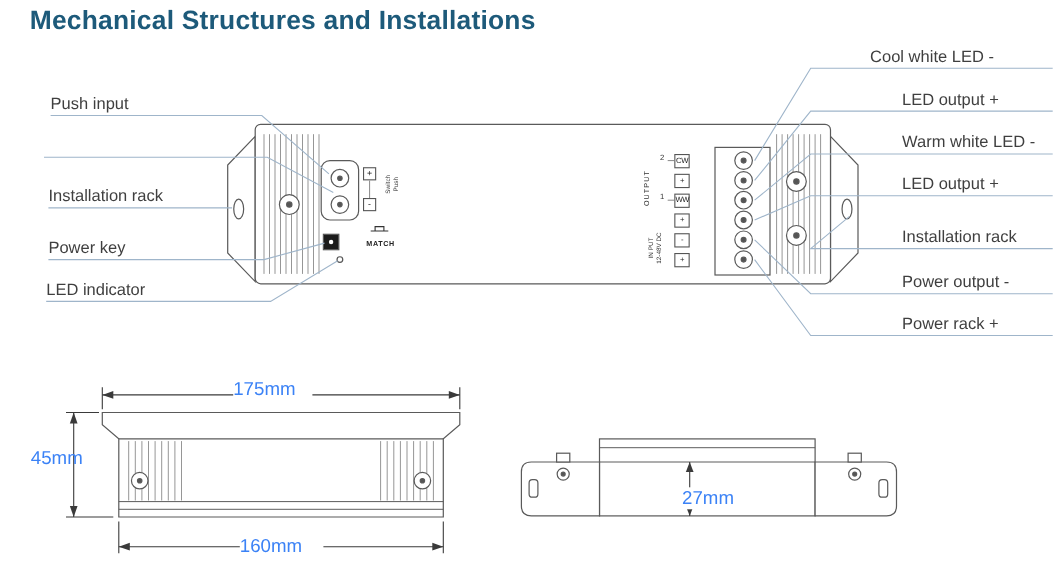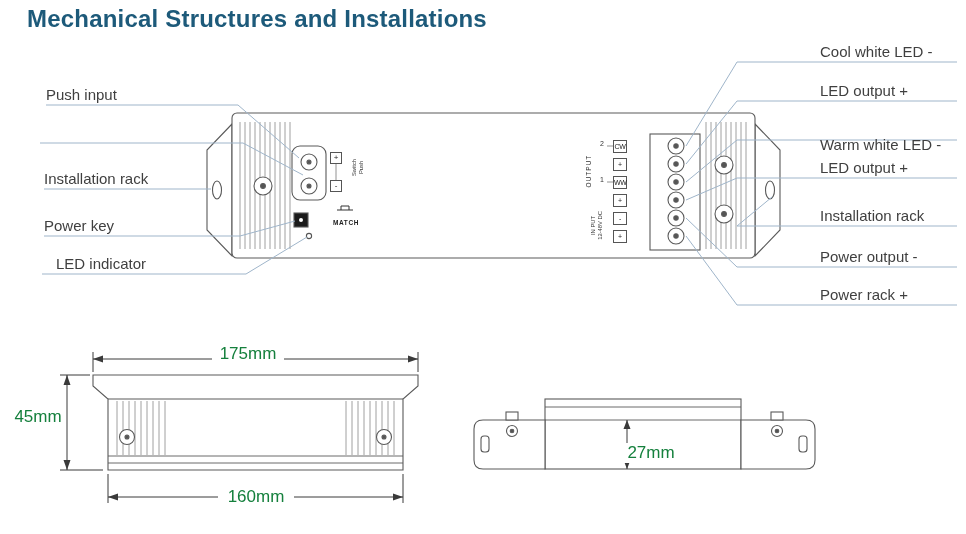--- a/index.html
+++ b/index.html
@@ -2,21 +2,21 @@
 <html><head>
 <meta charset="utf-8">
 <style>
   html,body{margin:0;padding:0;background:#fff;}
   .canvas{position:relative;width:966px;height:534px;background:#fff;overflow:hidden;
           font-family:"Liberation Sans",sans-serif;}
   svg{position:absolute;left:0;top:0;}
   .title{position:absolute;left:27px;top:5px;font-size:24px;font-weight:600;
          color:#1d5a7a;letter-spacing:.2px;white-space:nowrap;}
   .lbl{position:absolute;font-size:15px;color:#3f3f3f;white-space:nowrap;}
-  .dim{position:absolute;font-size:17px;color:#15803d;text-align:center;line-height:1.15;
+  .dim{position:absolute;font-size:17px;color:#3b82f6;line-height:1.15;
        background:#fff;white-space:nowrap;}
   .vtext{position:absolute;transform:rotate(-90deg);color:#333;text-align:center;
          white-space:nowrap;}
   .vtext span{display:block;}
   .tinybox{position:absolute;box-sizing:border-box;border:1px solid #555;background:#fff;
            text-align:center;color:#222;}
   .tbox{left:613px;width:14px;height:13px;font-size:7px;line-height:11px;letter-spacing:-0.3px;}
   .pmbox{left:330px;width:12px;height:12px;font-size:8px;line-height:10px;}
   .chnum{position:absolute;font-size:7px;color:#333;}
   .match-lbl{position:absolute;left:327px;top:219px;width:38px;font-size:6.5px;font-weight:600;
@@ -138,25 +138,25 @@
       <polygon points="627,420 623.5,429 630.5,429" fill="#3a3a3a" stroke="none"></polygon>
       <polygon points="627,469 623.5,460 630.5,460" fill="#3a3a3a" stroke="none"></polygon>
     </g>
   </svg>
 
   <div class="title">Mechanical Structures and Installations</div>
 
   <div class="lbl" style="left:46px;top:86px">Push input</div>
   <div class="lbl" style="left:44px;top:170px">Installation rack</div>
   <div class="lbl" style="left:44px;top:217px">Power key</div>
-  <div class="lbl" style="left:56px;top:255px">LED indicator</div>
+  <div class="lbl" style="left:42px;top:255px">LED indicator</div>
 
-  <div class="lbl" style="left:820px;top:43px">Cool white LED -</div>
+  <div class="lbl" style="left:791px;top:43px">Cool white LED -</div>
   <div class="lbl" style="left:820px;top:82px">LED output +</div>
-  <div class="lbl" style="left:820px;top:136px">Warm white LED -</div>
+  <div class="lbl" style="left:820px;top:121px">Warm white LED -</div>
   <div class="lbl" style="left:820px;top:159px">LED output +</div>
   <div class="lbl" style="left:820px;top:207px">Installation rack</div>
   <div class="lbl" style="left:820px;top:248px">Power output -</div>
   <div class="lbl" style="left:820px;top:286px">Power rack +</div>
 
   <div class="vtext" style="left:568px;top:166px;width:44px;height:10px;font-size:6.5px;letter-spacing:1px">OUTPUT</div>
   <div class="vtext" style="left:574px;top:218px;width:46px;height:15px;font-size:5.8px;line-height:1.25">
     <span>IN PUT</span>
     <span>12-48V DC</span>
   </div>
@@ -173,17 +173,17 @@
   <div class="chnum" style="left:600px;top:176px">1</div>
 
   <div class="tinybox tbox" style="top:140px">CW</div>
   <div class="tinybox tbox" style="top:158px">+</div>
   <div class="tinybox tbox" style="top:176px">WW</div>
   <div class="tinybox tbox" style="top:194px">+</div>
   <div class="tinybox tbox" style="top:212px">-</div>
   <div class="tinybox tbox" style="top:230px">+</div>
 
   <div class="dim" style="left:212px;top:344px;width:72px">175mm</div>
-  <div class="dim" style="left:9px;top:407px;width:58px;background:transparent">45mm</div>
+  <div class="dim" style="left:28px;top:407px;width:58px;background:transparent">45mm</div>
   <div class="dim" style="left:218px;top:487px;width:76px">160mm</div>
   <div class="dim" style="left:620px;top:443px;width:62px">27mm</div>
 
 </div>
 
 </body></html>

